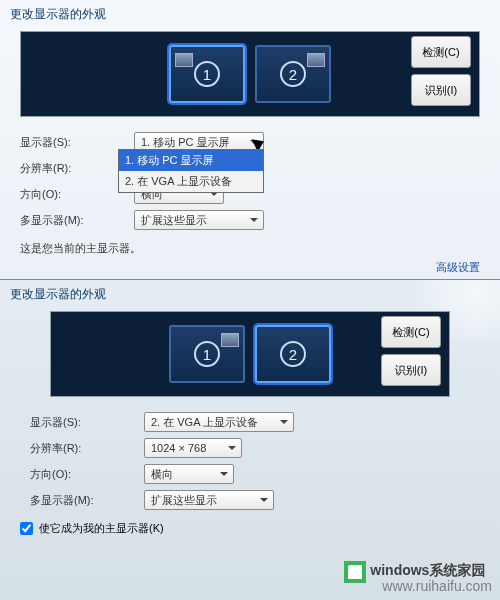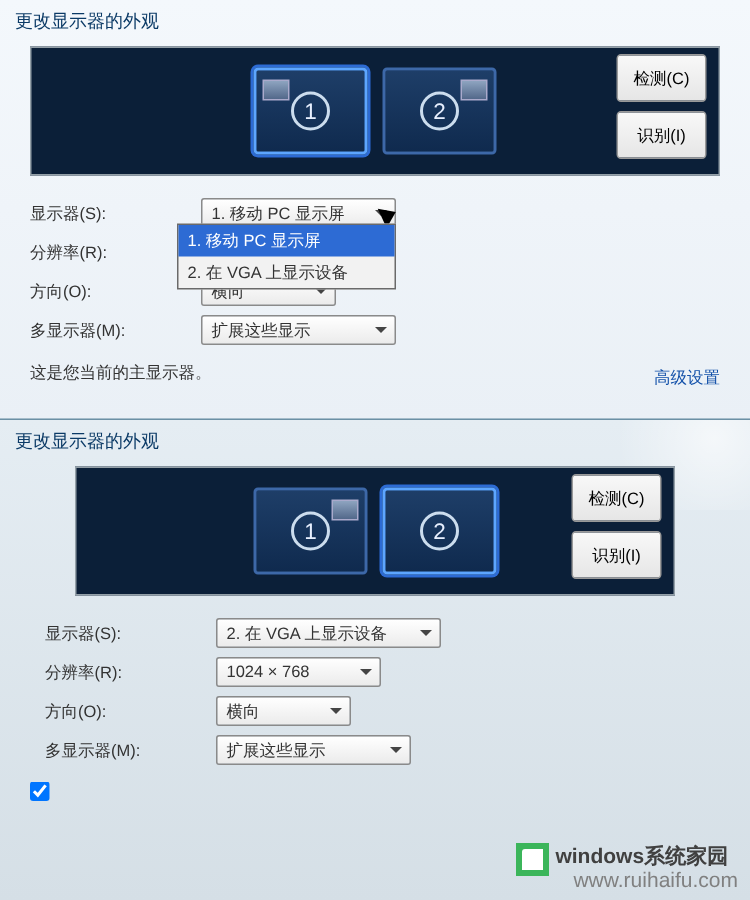--- a/index.html
+++ b/index.html
@@ -28,21 +28,21 @@
 .combo::after { content: ""; position: absolute; right: 5px; top: 7px; border: 4px solid transparent; border-top-color: #444; }
 
 .dropdown-open { position: absolute; left: 98px; top: 20px; width: 146px; border: 1px solid #6a6a6a; background: #f2f2f2; z-index: 5; font-size: 11px; }
 .dropdown-open .opt { padding: 3px 6px; }
 .dropdown-open .opt.sel { background: #2d6bd4; color: #fff; }
 
 .cursor { position: absolute; left: 234px; top: 6px; width: 14px; height: 18px; pointer-events: none; }
 .cursor::before { content: ""; position: absolute; left: 0; top: 0; border: 7px solid transparent; border-left: 10px solid #000; transform: rotate(-25deg); }
 
 .note { font-size: 11px; color: #333; padding: 4px 20px; }
-.adv-link { position: absolute; right: 20px; bottom: 20px; font-size: 11px; color: #1250a9; cursor: pointer; }
+.adv-link { position: absolute; right: 20px; bottom: 4px; font-size: 11px; color: #1250a9; cursor: pointer; }
 
 .check-row { display: flex; align-items: center; padding: 4px 20px; font-size: 11px; gap: 6px; }
 .check-row input { width: 13px; height: 13px; }
 
 .watermark { position: absolute; right: 8px; bottom: 6px; display: flex; align-items: flex-start; gap: 4px; }
 .watermark .logo { width: 22px; height: 22px; background: #3bb55a; position: relative; }
 .watermark .logo::before { content: ""; position: absolute; left: 4px; top: 4px; width: 14px; height: 14px; background: #fff; border-radius: 2px 0 0 0; }
 .watermark .txt { color: #404040; font-size: 14px; font-weight: bold; }
 .watermark .sub { color: #808080; font-size: 14px; display: block; margin-top: -2px; margin-left: 12px; }
 
@@ -122,40 +122,41 @@
 
   <div class="form" style="padding-left:30px">
     <div class="row">
       <label>显示器(S):</label>
       <div class="combo" style="width:150px">
         <span>2. 在 VGA 上显示设备</span>
       </div>
     </div>
     <div class="row">
       <label>分辨率(R):</label>
-      <div class="combo" style="width:110px">
+      <div class="combo" style="width:98px">
         <span>1024 × 768</span>
       </div>
     </div>
     <div class="row">
       <label>方向(O):</label>
       <div class="combo" style="width:90px">
         <span>横向</span>
       </div>
     </div>
     <div class="row">
       <label>多显示器(M):</label>
       <div class="combo">
         <span>扩展这些显示</span>
       </div>
     </div>
   </div>
 
   <div class="check-row">
     <input type="checkbox" checked="" style="">
+    <span>使它成为我的主显示器(K)</span>
   </div>
 
   <div class="watermark">
     <div class="logo"></div>
     <div>
       <span class="txt"><span>windows</span><span>系统家园</span></span>
       <span class="sub">www.ruihaifu.com</span>
     </div>
   </div>
 </div>

